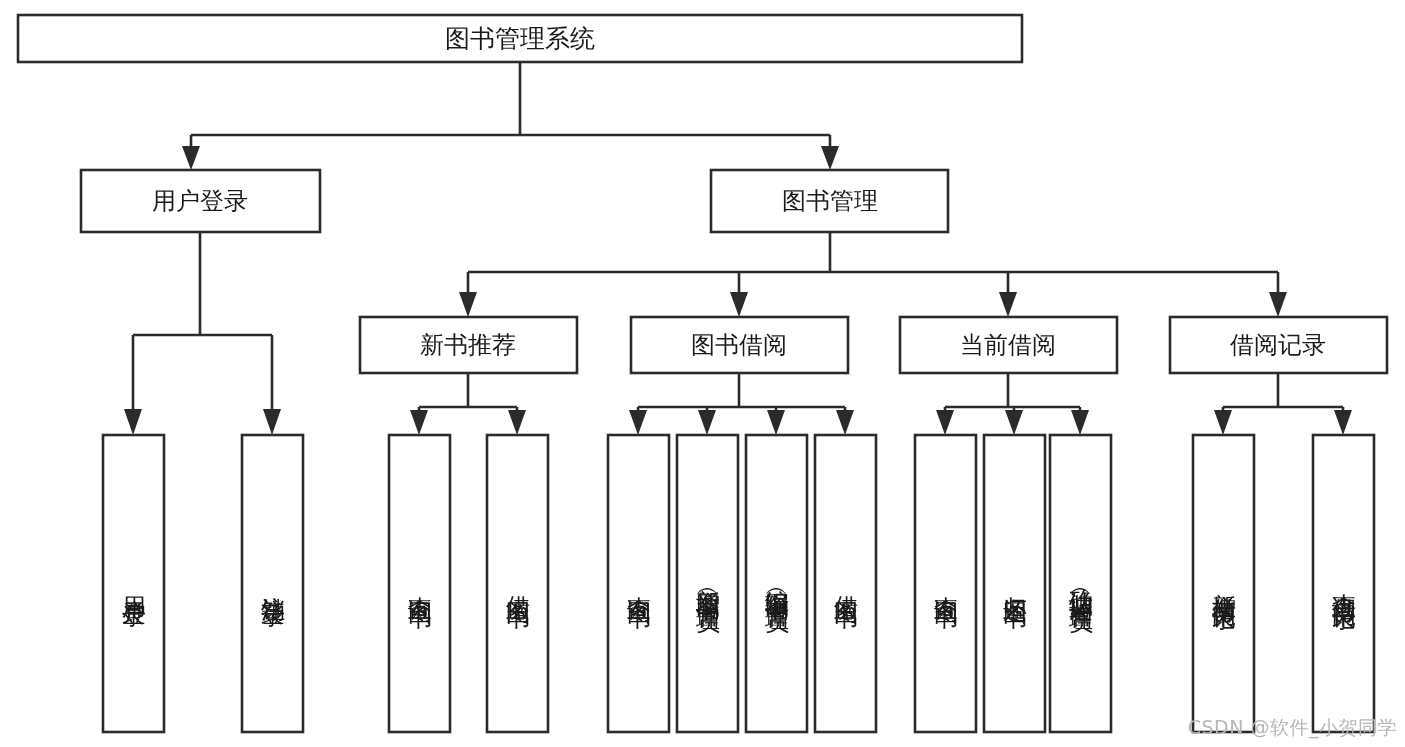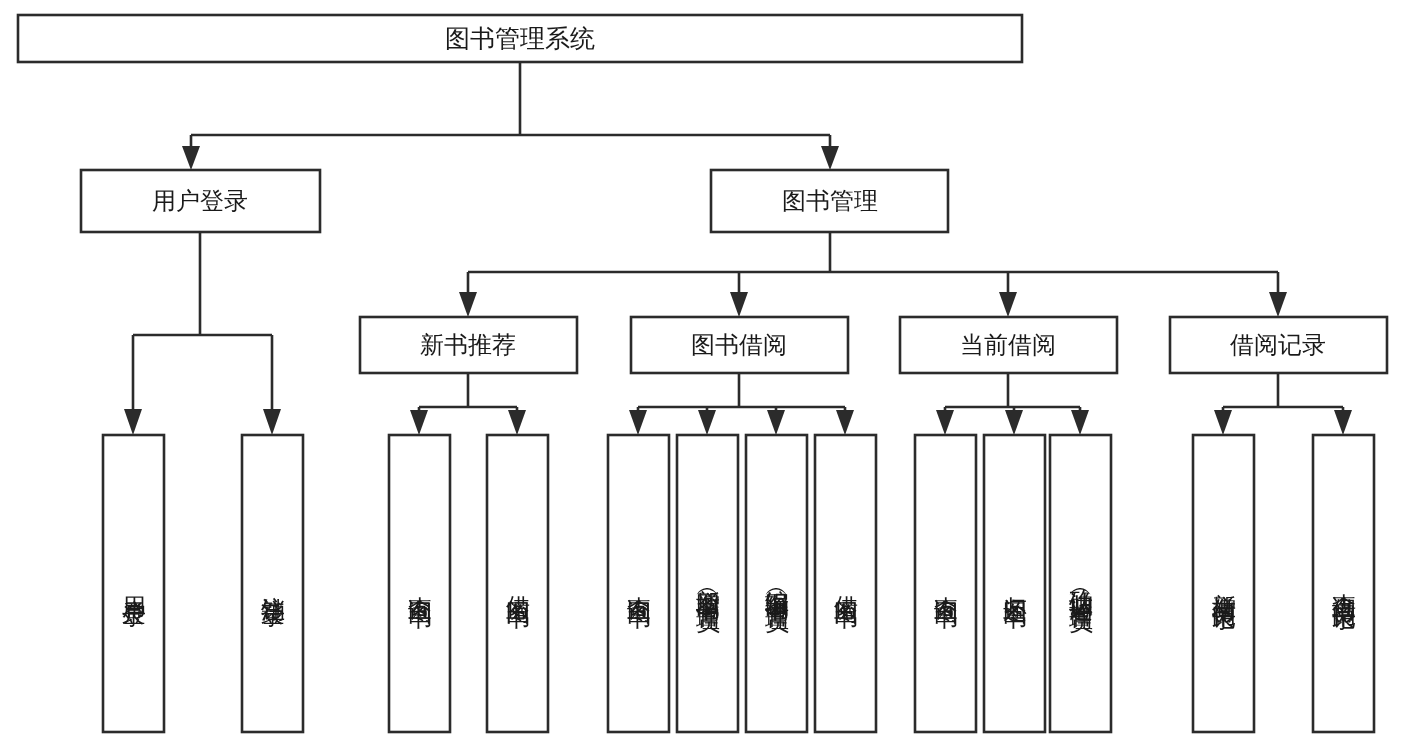--- a/index.html
+++ b/index.html
@@ -223,14 +223,15 @@
       <rect class="node-rect" x="1193" y="435" width="61" height="297"></rect>
       <text class="node-label label-leaf" x="1223" y="583">新增借阅记录</text>
     </g>
     <g>
       <rect class="node-rect" x="1313" y="435" width="61" height="297"></rect>
       <text class="node-label label-leaf" x="1343" y="583">查询借阅记录</text>
     </g>
 
   </svg>
 
+  <div class="watermark">CSDN @软件_小贺同学</div>
 
 </div>
 
 </body></html>

